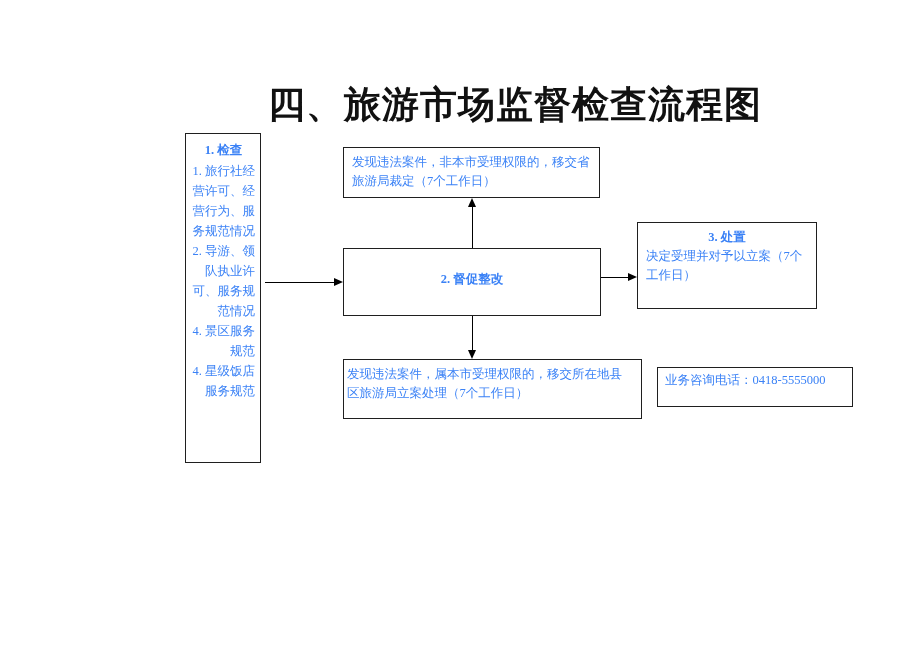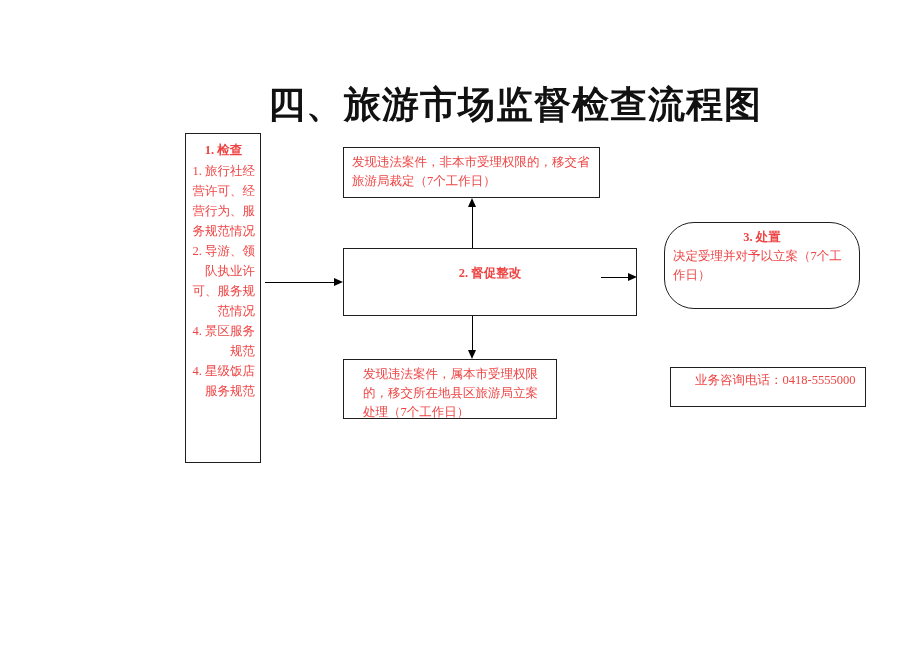--- a/index.html
+++ b/index.html
@@ -22,61 +22,59 @@
     font-weight: bold;
     letter-spacing: 1px;
   }
   .box {
     position: absolute;
     box-sizing: border-box;
     border: 1px solid #1f1f1f;
     background: #ffffff;
     font-size: 12.5px;
     line-height: 19px;
-    color: #ef4444;
+    color: #3b82f6;
   }
   .box-title {
     font-weight: bold;
     text-align: center;
   }
   .check-box {
     left: 185px; top: 133px;
     width: 76px; height: 330px;
     padding: 6px 5px 0 6px;
     line-height: 20px;
   }
   .check-box .box-title { margin-bottom: 1px; }
   .check-item { text-align: right; word-break: break-all; }
   .transfer-province-box {
     left: 343px; top: 147px;
     width: 257px; height: 51px;
     padding: 5px 8px 8px 8px;
   }
   .supervise-box {
     left: 343px; top: 248px;
-    width: 294px; height: 68px;
-    padding: 15px 8px 0 8px;
+    width: 258px; height: 68px;
+    padding: 21px 8px 0 8px;
   }
   .transfer-county-box {
     left: 343px; top: 359px;
-    width: 214px; height: 60px;
-    padding: 5px 8px 0 19px;
+    width: 299px; height: 60px;
+    padding: 5px 8px 0 3px;
   }
   .dispose-box {
-    left: 664px; top: 222px;
-    width: 196px; height: 87px;
+    left: 637px; top: 222px;
+    width: 180px; height: 87px;
     padding: 5px 8px 0 8px;
-    border-radius: 30px;
   }
   .contact-box {
     left: 657px; top: 367px;
     width: 196px; height: 40px;
-    padding: 4px 6px 0 24px;
+    padding: 4px 6px 0 7px;
     line-height: 17px;
-    margin-left: 13px;
   }
   .arrow-shaft { position: absolute; background: #000000; }
   .arrow-head { position: absolute; width: 0; height: 0; }
   .head-right { border-left: 9px solid #000; border-top: 4px solid transparent; border-bottom: 4px solid transparent; }
   .head-up    { border-bottom: 9px solid #000; border-left: 4px solid transparent; border-right: 4px solid transparent; }
   .head-down  { border-top: 9px solid #000; border-left: 4px solid transparent; border-right: 4px solid transparent; }
 </style>
 </head>
 <body>
 

